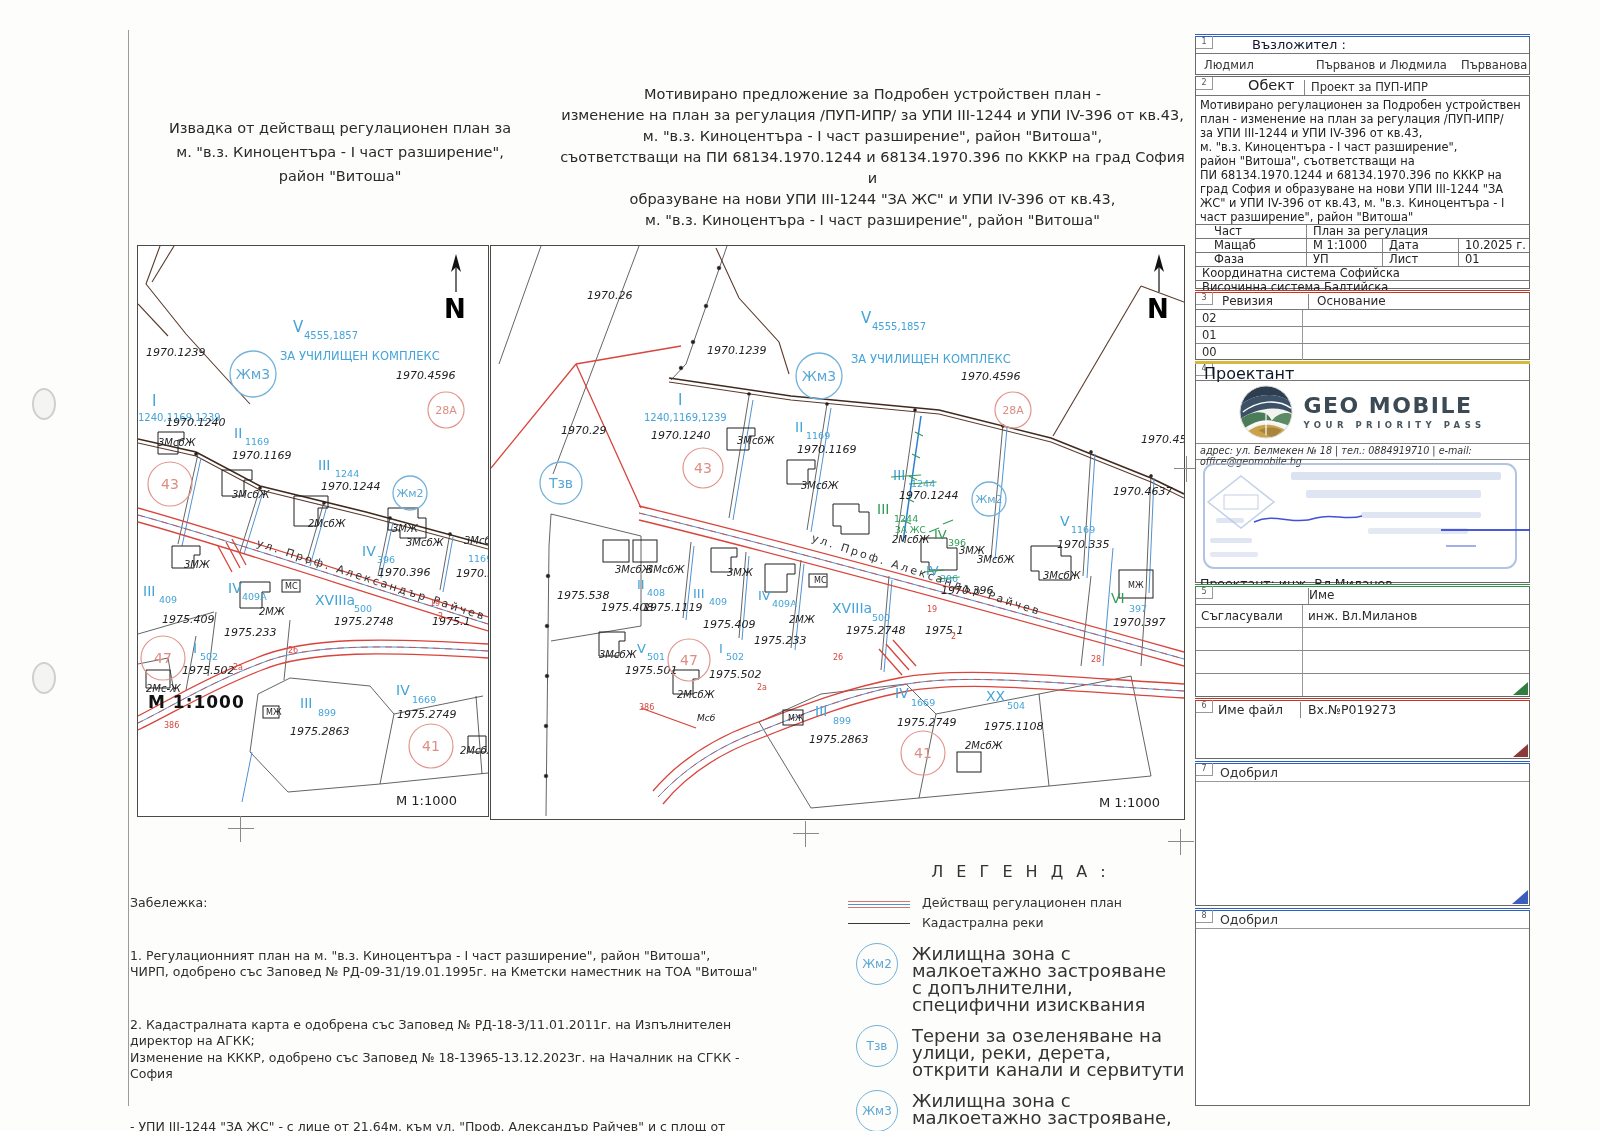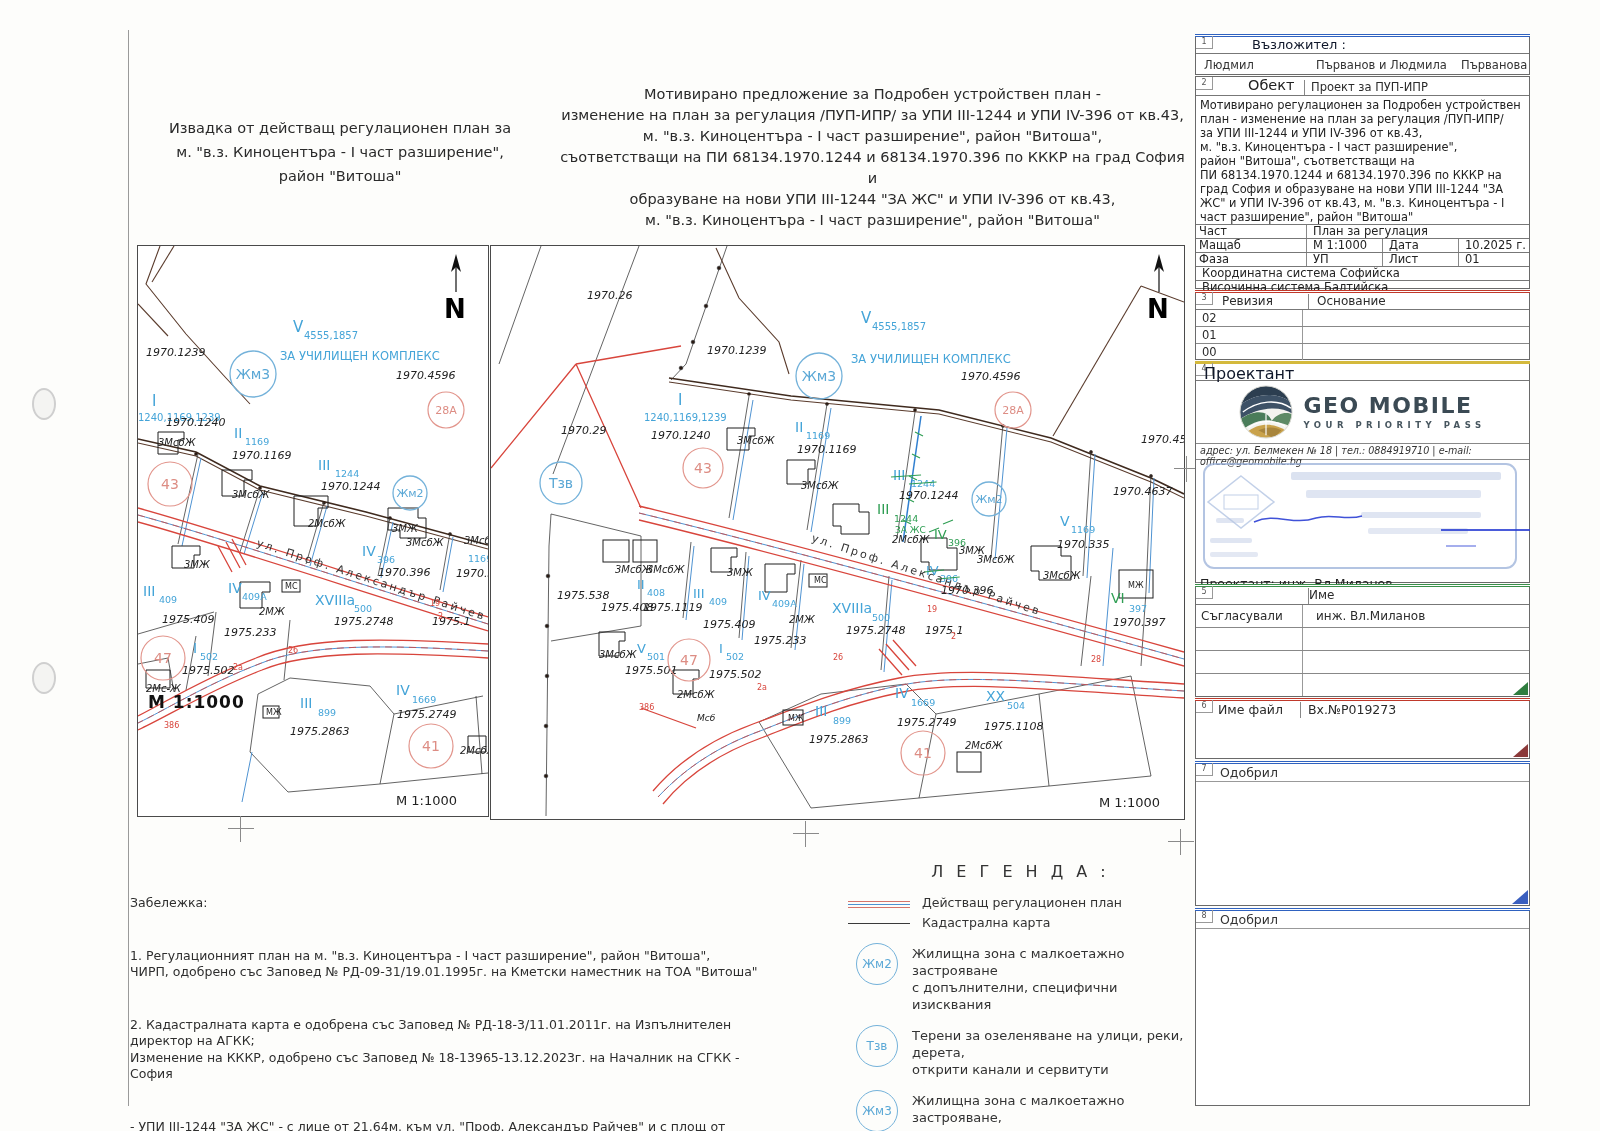--- a/index.html
+++ b/index.html
@@ -41,21 +41,21 @@
   .legend{position:absolute;left:848px;top:862px;width:345px;}
   .legend-title{font-size:16px;letter-spacing:4px;color:#333;text-align:center;margin-bottom:14px;}
   .lg-row{display:flex;align-items:flex-start;margin-bottom:4px;}
   .lg-sample{width:62px;flex:0 0 62px;margin-top:6px;}
   .lg-sample i{display:block;height:0;border-top:1.6px solid;margin-bottom:2px;}
   .lg-sample .lr{border-color:#d8756b;} .lg-sample .lb{border-color:#4f93d2;} .lg-sample .lk{border-color:#3a3a3a;}
   .lg-label{font-size:12.5px;line-height:16px;color:#333;padding-left:12px;}
   .lg-zone{display:flex;align-items:flex-start;margin-top:12px;}
   .lg-circle{flex:0 0 40px;width:40px;height:40px;border:1.4px solid #74b2da;border-radius:50%;
              color:#5ba8d6;font-size:12px;display:flex;align-items:center;justify-content:center;margin-left:8px;}
-  .lg-text{font-size:13px;line-height:17px;color:#333;padding-left:14px;padding-top:2px;}
+  .lg-text{font-size:18px;line-height:17px;color:#333;padding-left:14px;padding-top:2px;}
   
   .notes{position:absolute;left:130px;top:895px;width:640px;font-size:12.5px;line-height:16.5px;color:#2e2e2e;}
   .notes .p{margin-bottom:15px;margin-top:36px;}
   .notes-title{margin-bottom:18px;}
   
   .tb{position:absolute;left:1195px;top:33px;width:337px;height:1073px;font-size:12px;}
   .tb-sec{position:absolute;left:0;width:335px;border:1px solid #6a6a6a;background:#fff;box-sizing:border-box;}
   .acc{position:absolute;left:-1px;right:-1px;top:-2px;height:3px;}
   .acc.blue{background:linear-gradient(#2f62c0 35%,#fff 35% 65%,#2f62c0 65%);}
   .acc.red{background:linear-gradient(#c0392b 35%,#fff 35% 65%,#c0392b 65%);}
@@ -65,42 +65,42 @@
        border-right:1px solid #999;border-bottom:1px solid #999;text-align:center;line-height:12px;}
   .sec-head{position:relative;height:17px;border-bottom:1px solid #777;}
   .sec-head .lab{position:absolute;left:56px;top:1px;font-size:13px;color:#0f172a;}
   .names-row{display:grid;grid-template-columns:112px 145px auto;padding:4px 0 0 8px;font-size:11.5px;color:#333;}
   .obj-head{position:relative;height:18px;border-bottom:1px solid #777;}
   .obj-label{position:absolute;left:52px;top:0px;font-size:14.5px;color:#222;}
   .obj-value{position:absolute;left:108px;top:3px;font-size:11.5px;border-left:1px solid #888;padding-left:6px;height:15px;}
   .obj-desc{padding:2px 2px 0 4px;font-size:11.4px;line-height:14px;color:#222;}
   .mrow{position:relative;height:13px;border-top:1px solid #777;font-size:11.5px;line-height:13px;color:#222;}
   .mrow .c{position:absolute;top:0;height:13px;overflow:hidden;}
-  .mrow .c1{left:3px;width:102px;} .mrow .d1{left:110px;border-left:1px solid #888;padding-left:6px;width:70px;}
+  .mrow .c1{left:18px;width:102px;} .mrow .d1{left:110px;border-left:1px solid #888;padding-left:6px;width:70px;}
   .mrow .d2{left:186px;border-left:1px solid #888;padding-left:6px;width:66px;}
   .mrow .d3{left:262px;border-left:1px solid #888;padding-left:6px;right:0;}
   .mrow.plain{padding-left:6px;}
   .rev-head{position:relative;height:17px;border-bottom:1px solid #777;font-size:12px;}
   .rev-c1{position:absolute;left:26px;top:2px;} .rev-c2{position:absolute;left:112px;top:2px;border-left:1px solid #888;padding-left:8px;height:15px;}
   .rev-row{position:relative;height:16px;border-bottom:1px solid #888;font-size:11.5px;}
   .rev-row span{position:absolute;left:6px;top:1px;}
   .rev-row::after{content:"";position:absolute;left:106px;top:0;bottom:0;width:1px;background:#999;}
   .logo-row{display:flex;align-items:center;justify-content:center;gap:10px;height:62px;}
   .brand{font-size:22px;font-weight:bold;color:#3b4a54;letter-spacing:1.5px;line-height:24px;}
   .tagline{font-size:8.5px;font-weight:bold;color:#47565f;letter-spacing:4.5px;margin-top:2px;}
   .addr{border-top:1px solid #888;border-bottom:1px solid #888;font-style:italic;font-size:9.6px;
         color:#333;padding:1px 0 1px 4px;height:13px;}
   .stamp-wrap{position:relative;height:114px;}
   .designer{font-size:12.5px;color:#222;padding:2px 0 0 4px;}
   .t5{font-size:12px;}
   .t5-head{position:relative;height:18px;border-bottom:1px solid #777;}
   .t5-name{position:absolute;left:112px;top:2px;border-left:1px solid #888;padding-left:0;height:16px;}
   .t5-row{position:relative;height:22px;border-bottom:1px solid #888;font-size:12px;}
   .t5-row .role{position:absolute;left:5px;top:4px;}
-  .t5-row .nm{position:absolute;left:120px;top:4px;}
+  .t5-row .nm{position:absolute;left:112px;top:4px;}
   .t5-row::after{content:"";position:absolute;left:106px;top:0;bottom:0;width:1px;background:#999;}
   .t6-head{position:relative;height:18px;}
   .t6-label{position:absolute;left:22px;top:2px;font-size:12.5px;}
   .t6-value{position:absolute;left:104px;top:2px;border-left:1px solid #888;padding-left:7px;font-size:12.5px;height:16px;}
   .t78-head{position:relative;height:18px;border-bottom:1px solid #999;}
   .t78-label{position:absolute;left:24px;top:2px;font-size:12.5px;color:#333;}
   .tri{position:absolute;width:0;height:0;border-style:solid;}
   .tri.green{border-width:0 0 13px 15px;border-color:transparent transparent #2f7d3f transparent;right:1px;bottom:1px;}
   .tri.darkred{border-width:0 0 13px 15px;border-color:transparent transparent #8b3a3a transparent;right:1px;bottom:1px;}
   .tri.blue{border-width:0 0 14px 16px;border-color:transparent transparent #3a5fbf transparent;right:1px;bottom:1px;}
@@ -519,21 +519,21 @@
           <i class="lr"></i>
           <i class="lb"></i>
           <i class="lr"></i>
         </span>
       <span class="lg-label">Действащ регулационен план</span>
     </div>
     <div class="lg-row">
       <span class="lg-sample" style="margin-top:8px">
           <i class="lk"></i>
         </span>
-      <span class="lg-label">Кадастрална карта</span>
+      <span class="lg-label">Кадастрална реки</span>
     </div>
     <div class="lg-zone">
       <span class="lg-circle">Жм2</span>
       <span class="lg-text">
           <div>Жилищна зона с малкоетажно застрояване</div>
           <div>с допълнителни, специфични изисквания</div>
         </span>
     </div>
     <div class="lg-zone">
       <span class="lg-circle">Тзв</span>

